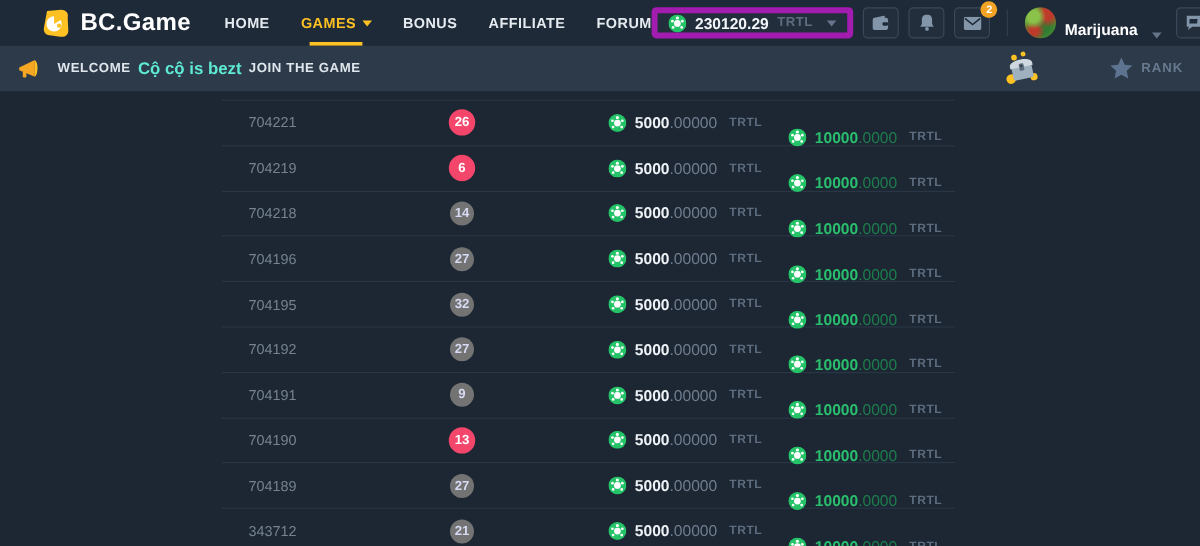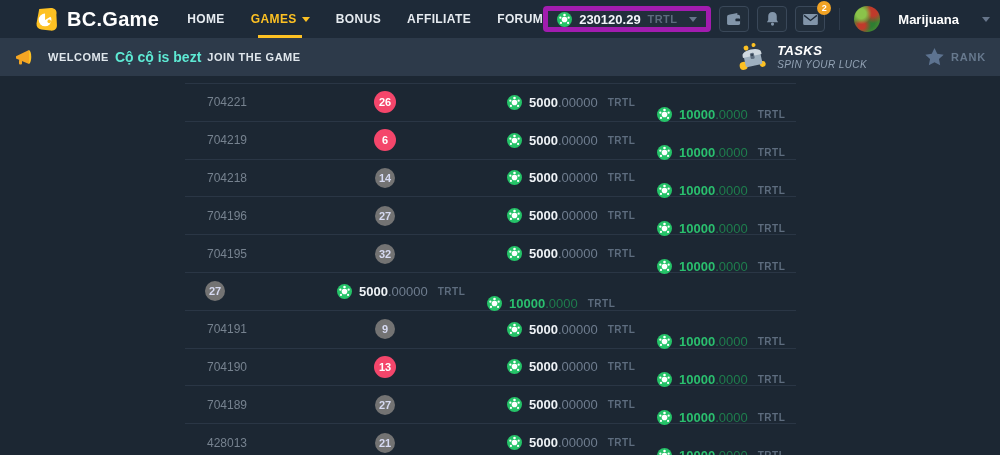--- a/index.html
+++ b/index.html
@@ -43,21 +43,21 @@
     width:30px; height:26px; border:1px solid #3a4859; border-radius:4px;
     display:flex; align-items:center; justify-content:center; cursor:pointer; position:relative;
     background:rgba(255,255,255,.02);
   }
   .count-badge {
     position:absolute; top:-6px; right:-7px; min-width:14px; height:14px; border-radius:50%;
     background:#f2a324; color:#fff; font-size:9px; font-weight:bold;
     display:flex; align-items:center; justify-content:center; padding:0 2px;
   }
   .v-divider { width:1px; height:22px; background:#2f3c4c; margin:0 6px; }
-  .user { display:flex; align-items:center; gap:18px; cursor:pointer; }
+  .user { display:flex; align-items:flex-end; gap:7px; cursor:pointer; }
   .avatar {
     width:26px; height:26px; border-radius:50%; overflow:hidden;
     background:
       radial-gradient(circle at 28% 30%, #8bc34a 0 18%, transparent 40%),
       radial-gradient(circle at 72% 22%, #c03a2b 0 16%, transparent 42%),
       radial-gradient(circle at 30% 75%, #c03a2b 0 12%, transparent 35%),
       radial-gradient(circle at 55% 60%, #2e7d32 0 30%, transparent 60%),
       #4e8b31;
   }
   .username { font-size:13px; font-weight:bold; color:#fff; }
@@ -210,24 +210,20 @@
             <circle cx="25" cy="24" r="3" fill="#fdc123"></circle>
             <rect x="8" y="12" width="17" height="12" rx="2" fill="#9fb0bf"></rect>
             <path d="M7 12 C7 6 26 6 26 12 L26 14 L7 14 Z" fill="#cfd8e0"></path>
             <rect x="14.5" y="11" width="4" height="6" rx="1" fill="#5d6c7e"></rect>
             <circle cx="16.5" cy="13" r="1" fill="#2d3a4a"></circle>
             <circle cx="12" cy="5" r="2.4" fill="#fdc123"></circle>
             <circle cx="20" cy="3.6" r="2" fill="#fdc123"></circle>
           </g>
         </svg>
       </span>
-      <span class="tasks-text">
-        <span class="tasks-title">TASKS</span>
-        <span class="tasks-sub">SPIN YOUR LUCK</span>
-      </span>
     </div>
     <div class="rank">
       <svg width="19" height="18" viewBox="0 0 20 19">
         <path fill="#5d7390" d="M10 0 L12.9 6.2 L19.7 7 L14.7 11.6 L16 18.3 L10 15 L4 18.3 L5.3 11.6 L0.3 7 L7.1 6.2 Z"></path>
       </svg>
       <span class="rank-label">RANK</span>
     </div>
   </div>
 </div>
 
@@ -401,20 +397,21 @@
           <circle cx="4.2" cy="11.6" r="1.2" fill="#fff"></circle>
         <circle cx="3.6" cy="6" r="1.2" fill="#fff"></circle>
       </svg>
       <span class="amt-int win">10000</span>
       <span class="amt-dec win">.0000</span>
       <span class="cur-label">TRTL</span>
     </span>
   </div>
 
   <div class="bet-row">
+    <span class="c-id">704192</span>
     <span class="c-badge">
       <span class="result-badge" data-color="dark">27</span>
     </span>
     <span class="c-bet">
       <svg class="coin" viewBox="0 0 16 16">
         <circle cx="8" cy="8" r="8" fill="#25c368"></circle>
         <circle cx="8" cy="8" r="3" fill="#fff"></circle>
         <circle cx="8" cy="3.2" r="1.4" fill="#fff"></circle>
           <circle cx="12.4" cy="6" r="1.2" fill="#fff"></circle>
         <circle cx="11.8" cy="11.6" r="1.2" fill="#fff"></circle>
@@ -540,21 +537,21 @@
           <circle cx="4.2" cy="11.6" r="1.2" fill="#fff"></circle>
         <circle cx="3.6" cy="6" r="1.2" fill="#fff"></circle>
       </svg>
       <span class="amt-int win">10000</span>
       <span class="amt-dec win">.0000</span>
       <span class="cur-label">TRTL</span>
     </span>
   </div>
 
   <div class="bet-row">
-    <span class="c-id">428013</span>
+    <span class="c-id">343712</span>
     <span class="c-badge">
       <span class="result-badge" data-color="dark">21</span>
     </span>
     <span class="c-bet">
       <svg class="coin" viewBox="0 0 16 16">
         <circle cx="8" cy="8" r="8" fill="#25c368"></circle>
         <circle cx="8" cy="8" r="3" fill="#fff"></circle>
         <circle cx="8" cy="3.2" r="1.4" fill="#fff"></circle>
           <circle cx="12.4" cy="6" r="1.2" fill="#fff"></circle>
         <circle cx="11.8" cy="11.6" r="1.2" fill="#fff"></circle>

